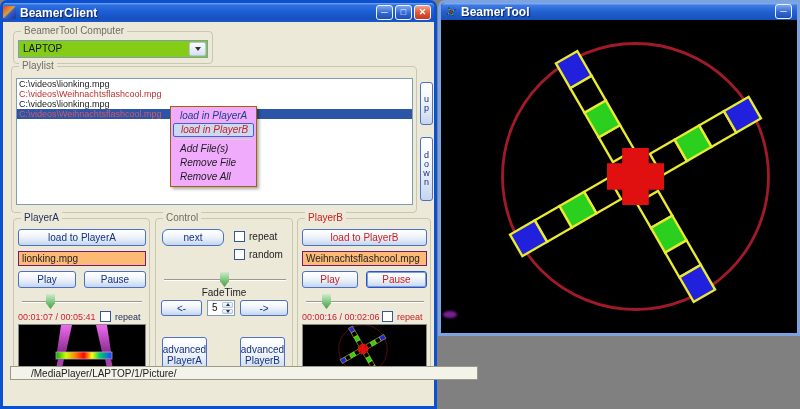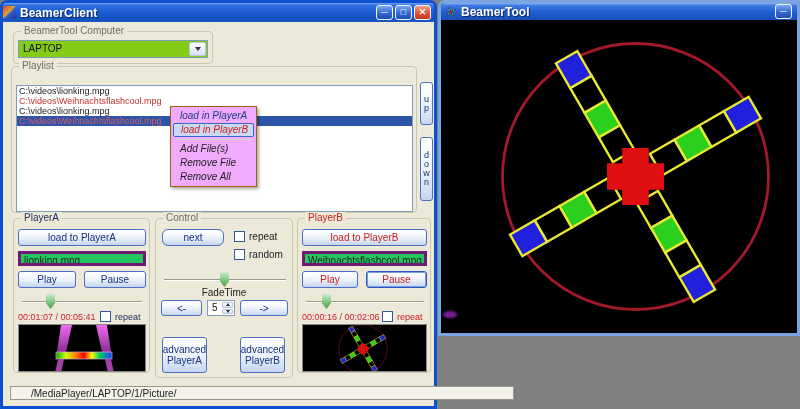--- a/index.html
+++ b/index.html
@@ -18,21 +18,21 @@
   .tb-btn.close{background:linear-gradient(180deg,#f2a083,#dd5435 55%,#c43a1c);}
   
   .gb{position:absolute;box-sizing:border-box;border:1px solid #c9c7ae;border-radius:4px;}
   .gb-label{position:absolute;top:-7px;left:7px;background:#ece9d8;padding:0 3px;font-size:10px;color:#6f6e66;line-height:12px;}
   
   .xp-btn{position:absolute;box-sizing:border-box;border:1px solid #4d6fc4;border-radius:3px;
           background:linear-gradient(180deg,#ffffff 0%,#f2f6fc 40%,#dde8f6 70%,#c5d5ee 100%);
           color:#17317d;font-size:10px;text-align:center;display:flex;align-items:center;justify-content:center;line-height:11px;}
   .xp-btn.red{color:#cc2020;}
   .xp-btn.focus{border:1px solid #2a55c0;box-shadow:inset 0 0 0 1px #7b9ce6;}
-  .textbox{position:absolute;box-sizing:border-box;border:3px solid #701a75;background:#22c55e;
+  .textbox{position:absolute;box-sizing:border-box;border:1px solid #701a75;background:#fdba74;
            font-size:10px;color:#222;padding:1px 3px;line-height:12px;white-space:nowrap;overflow:hidden;}
   .combo{position:absolute;box-sizing:border-box;border:1px solid #7f9db9;background:#84cc16;font-size:10px;color:#111;text-align:right;}
   .combo .val{position:absolute;left:4px;top:2px;}
   .combo .drop{position:absolute;right:1px;top:1px;bottom:1px;width:15px;border:1px solid #b5c7de;border-radius:2px;
                background:linear-gradient(180deg,#fdfdfd,#d8e2f0);display:flex;align-items:center;justify-content:center;}
   .arrow-down{width:0;height:0;border-left:3px solid transparent;border-right:3px solid transparent;border-top:4px solid #333;}
   .cb{position:absolute;width:11px;height:11px;box-sizing:border-box;border:1px solid #35569a;background:#fff;}
   .cb-label{position:absolute;font-size:10px;color:#222;line-height:11px;}
   .slider-track{position:absolute;height:1px;background:#9a9a8c;box-shadow:0 1px 0 #fff;}
   .slider-thumb{position:absolute;width:9px;height:15px;top:-7px;
@@ -144,21 +144,21 @@
         <div class="combo" style="left:4px;top:8px;width:190px;height:18px;">
           <span class="val">LAPTOP</span>
           <span class="drop">
             <span class="arrow-down"></span>
           </span>
         </div>
       </div>
 
       <div class="gb" style="left:8px;top:44px;width:406px;height:147px;">
         <span class="gb-label">Playlist</span>
-        <div class="listbox" style="left:4px;top:18px;width:397px;height:127px;">
+        <div class="listbox" style="left:4px;top:11px;width:397px;height:127px;">
           <div class="pl-item c-black">C:\videos\lionking.mpg</div>
           <div class="pl-item c-red">C:\videos\Weihnachtsflashcool.mpg</div>
           <div class="pl-item c-black">C:\videos\lionking.mpg</div>
           <div class="pl-item c-red selected">C:\videos\Weihnachtsflashcool.mpg</div>
         </div>
       </div>
 
       <button class="xp-btn" style="left:417px;top:60px;width:13px;height:43px;padding:0;">
         <span class="vbtn">up</span>
       </button>
@@ -236,21 +236,21 @@
         <span class="time" style="left:4px;top:93px;">00:00:16 / 00:02:06</span>
         <span class="cb" style="left:84px;top:92px;"></span>
         <span class="cb-label" style="left:99px;top:93px;color:#cc2020;font-size:9px;">repeat</span>
         <div class="preview" style="left:4px;top:104.5px;width:125px;height:48px;">
           <svg width="52" height="52" viewBox="0 0 300 300" style="position:absolute;left:34px;top:-2px;">
             <use href="#windmill"></use>
           </svg>
         </div>
       </div>
 
-      <div class="statusbox" style="left:7px;top:364px;width:504px;height:14px;padding-left:20px;">
+      <div class="statusbox" style="left:7px;top:344px;width:468px;height:14px;padding-left:20px;">
         <span>/MediaPlayer/LAPTOP/1/Picture/</span>
       </div>
 
       <div class="menu" style="left:167px;top:84px;width:87px;">
         <div class="menu-item navy">load in PlayerA</div>
         <div class="menu-item red hl">load in PlayerB</div>
         <div class="menu-sep"></div>
         <div class="menu-item">Add File(s)</div>
         <div class="menu-item">Remove File</div>
         <div class="menu-item">Remove All</div>

